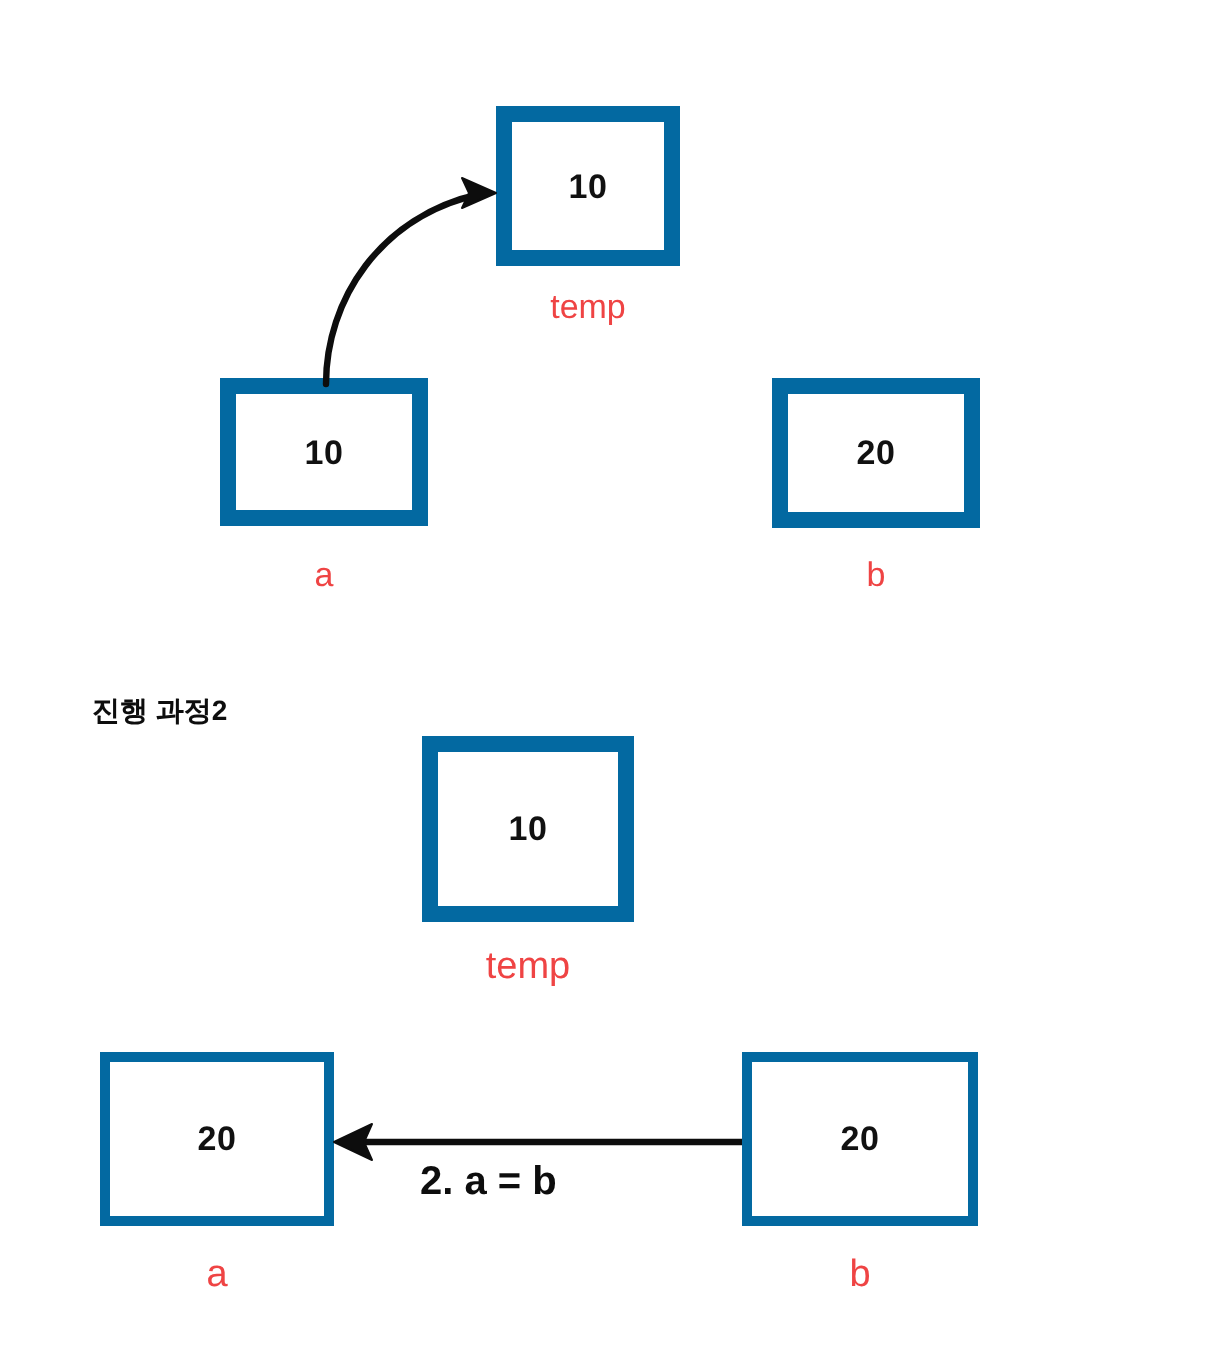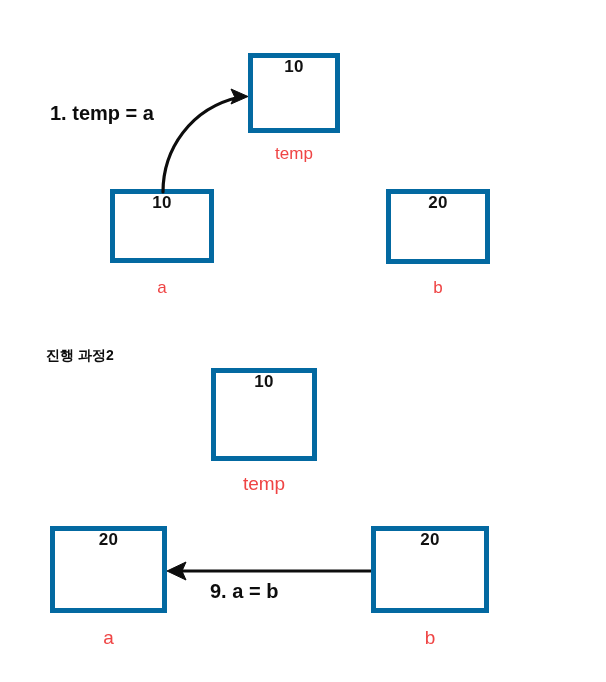--- a/index.html
+++ b/index.html
@@ -22,23 +22,23 @@
     top: 0;
     width: 606px;
     height: 682px;
   }
 
   
   .mem-box {
     position: absolute;
     box-sizing: border-box;
     background: #ffffff;
-    border: 5px solid #0369a1;
+    border: 8px solid #0369a1;
     display: flex;
-    align-items: flex-start;
+    align-items: center;
     justify-content: center;
   }
   .mem-box .value {
     font-size: 17px;
     font-weight: 700;
     color: #111111;
     letter-spacing: 0.3px;
     line-height: 1;
   }
 
@@ -114,40 +114,39 @@
   <div class="mem-box" id="box-a-1">
     <span class="value">10</span>
   </div>
   <div class="var-label" id="label-a-1">a</div>
 
   <div class="mem-box" id="box-b-1">
     <span class="value">20</span>
   </div>
   <div class="var-label" id="label-b-1">b</div>
 
-  <div class="step-label" id="step-1">1. temp = a</div>
 
   <div id="section-heading-2">진행 과정2</div>
 
   <div class="mem-box" id="box-temp-2">
     <span class="value">10</span>
   </div>
   <div class="var-label" id="label-temp-2">temp</div>
 
   <div class="mem-box" id="box-a-2">
     <span class="value">20</span>
   </div>
   <div class="var-label" id="label-a-2">a</div>
 
   <div class="mem-box" id="box-b-2">
     <span class="value">20</span>
   </div>
   <div class="var-label" id="label-b-2">b</div>
 
-  <div class="step-label" id="step-2">9. a = b</div>
+  <div class="step-label" id="step-2">2. a = b</div>
 
   <svg class="arrow-layer" viewBox="0 0 606 682" width="606" height="682">
 
     <g>
       <path d="M 163 192
                C 163 150, 190 108, 240 97" fill="none" stroke="#0d0d0d" stroke-width="3.2" stroke-linecap="round"></path>
 
       <path d="M 248 96.5 L 231 89 L 234.5 96.5 L 231 104 Z" fill="#0d0d0d" stroke="#0d0d0d" stroke-width="1" stroke-linejoin="round"></path>
     </g>
 

